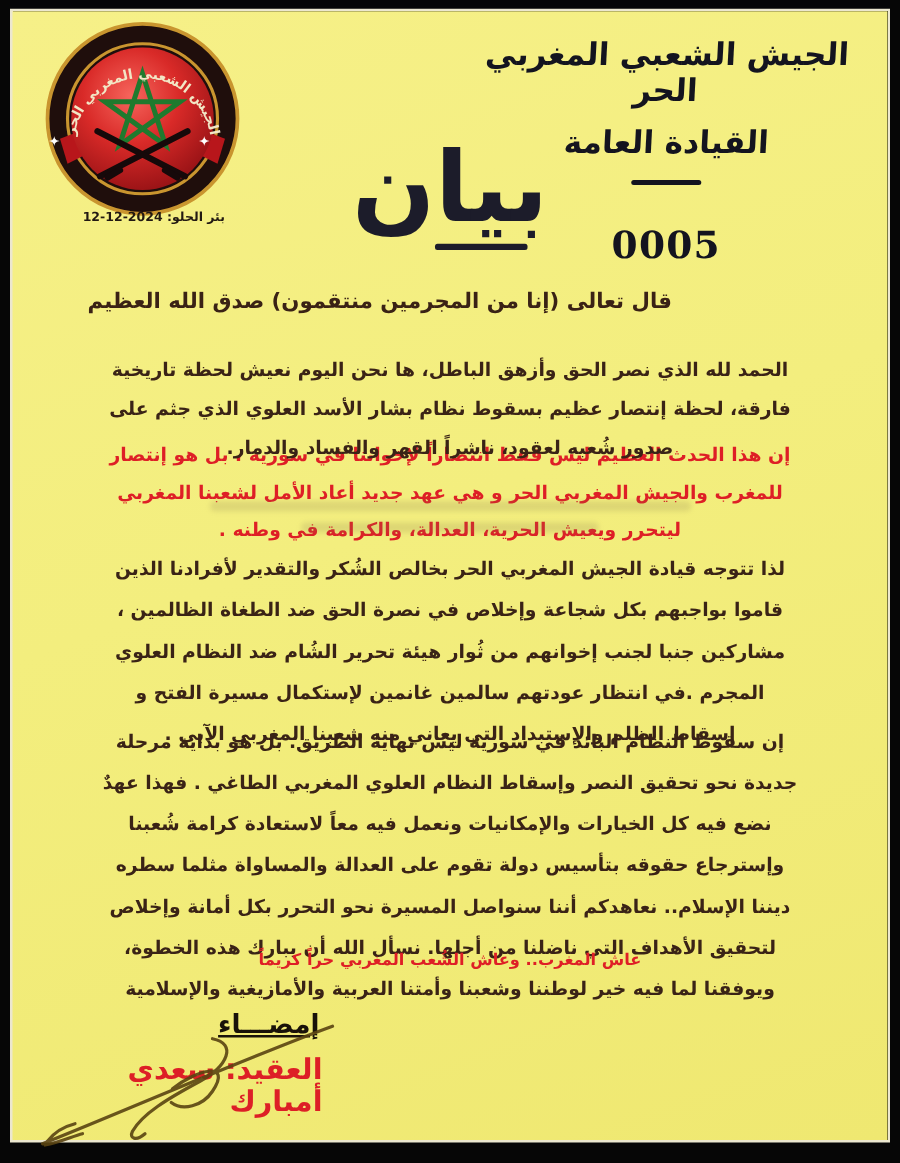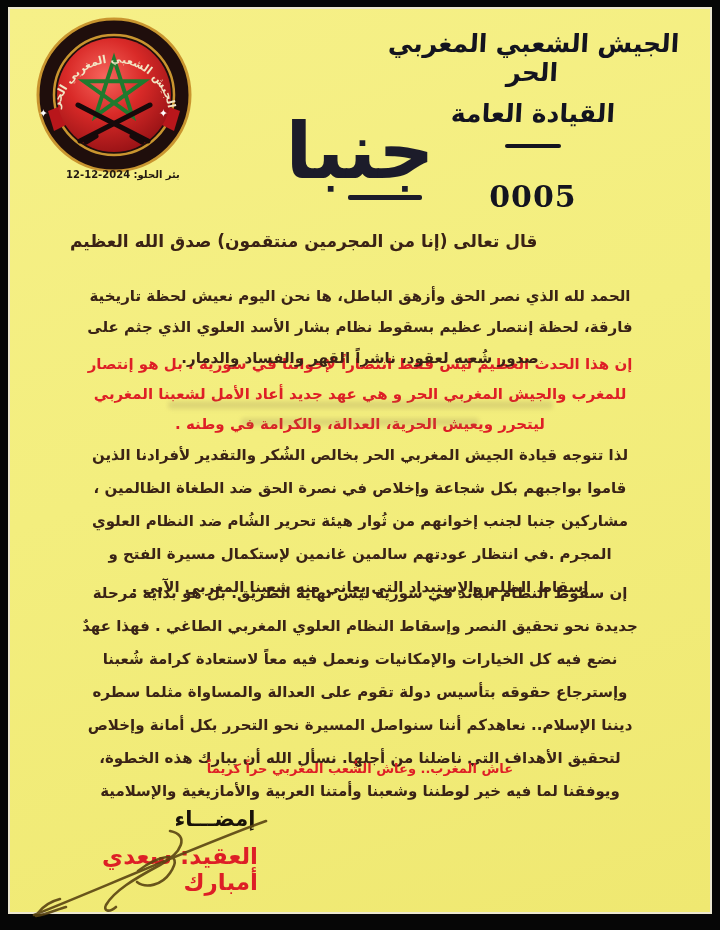--- a/index.html
+++ b/index.html
@@ -59,21 +59,21 @@
   .ghost .s1{width:55%;}
   .ghost .s2{width:34%;margin-top:9px;}
 
   .closing{
     left:60px;right:60px;top:752px;text-align:center;
     font-size:13px;font-weight:bold;color:#de1f26;letter-spacing:.2px;
   }
 
   .sig-label{
     left:140px;top:798px;width:130px;text-align:center;
-    font-size:21px;font-weight:bold;color:#191209;
+    font-size:21px;font-weight:bold;color:#191209;text-decoration:underline;
   }
   .sig-name{
     left:18px;top:834px;width:230px;text-align:right;
     font-size:23px;font-weight:bold;color:#dd1f26;
   }
   .scrawl{left:8px;top:786px;width:280px;height:136px;}
 </style>
 </head>
 <body>
 
@@ -116,21 +116,21 @@
     <div class="place-date">بئر الحلو: 2024-12-12</div>
 
     <div class="letterhead">
       <div class="org-line1">الجيش الشعبي المغربي الحر</div>
       <div class="org-line2">القيادة العامة</div>
       <div class="rule"></div>
       <div class="number">0005</div>
     </div>
 
     <div class="title-wrap">
-      <div class="title">جنبا</div>
+      <div class="title">بيان</div>
       <div class="title-underline"></div>
     </div>
 
     <div class="quote">قال تعالى (إنا من المجرمين منتقمون) صدق الله العظيم</div>
 
     <div class="para red para-2">إن هذا الحدث العظيم ليس فقط انتصاراً لإخواننا في سورية ، بل هو إنتصار للمغرب والجيش المغربي الحر و هي عهد جديد أعاد الأمل لشعبنا المغربي ليتحرر ويعيش الحرية، العدالة، والكرامة في وطنه .</div>
     <div class="para dark para-1">الحمد لله الذي نصر الحق وأزهق الباطل، ها نحن اليوم نعيش لحظة تاريخية فارقة، لحظة إنتصار عظيم بسقوط نظام بشار الأسد العلوي الذي جثم على صدور شُعبه لعقود، ناشراً القهر والفساد والدمار.</div>
 
     <div class="ghost">
       <div class="smudge s1"></div>

